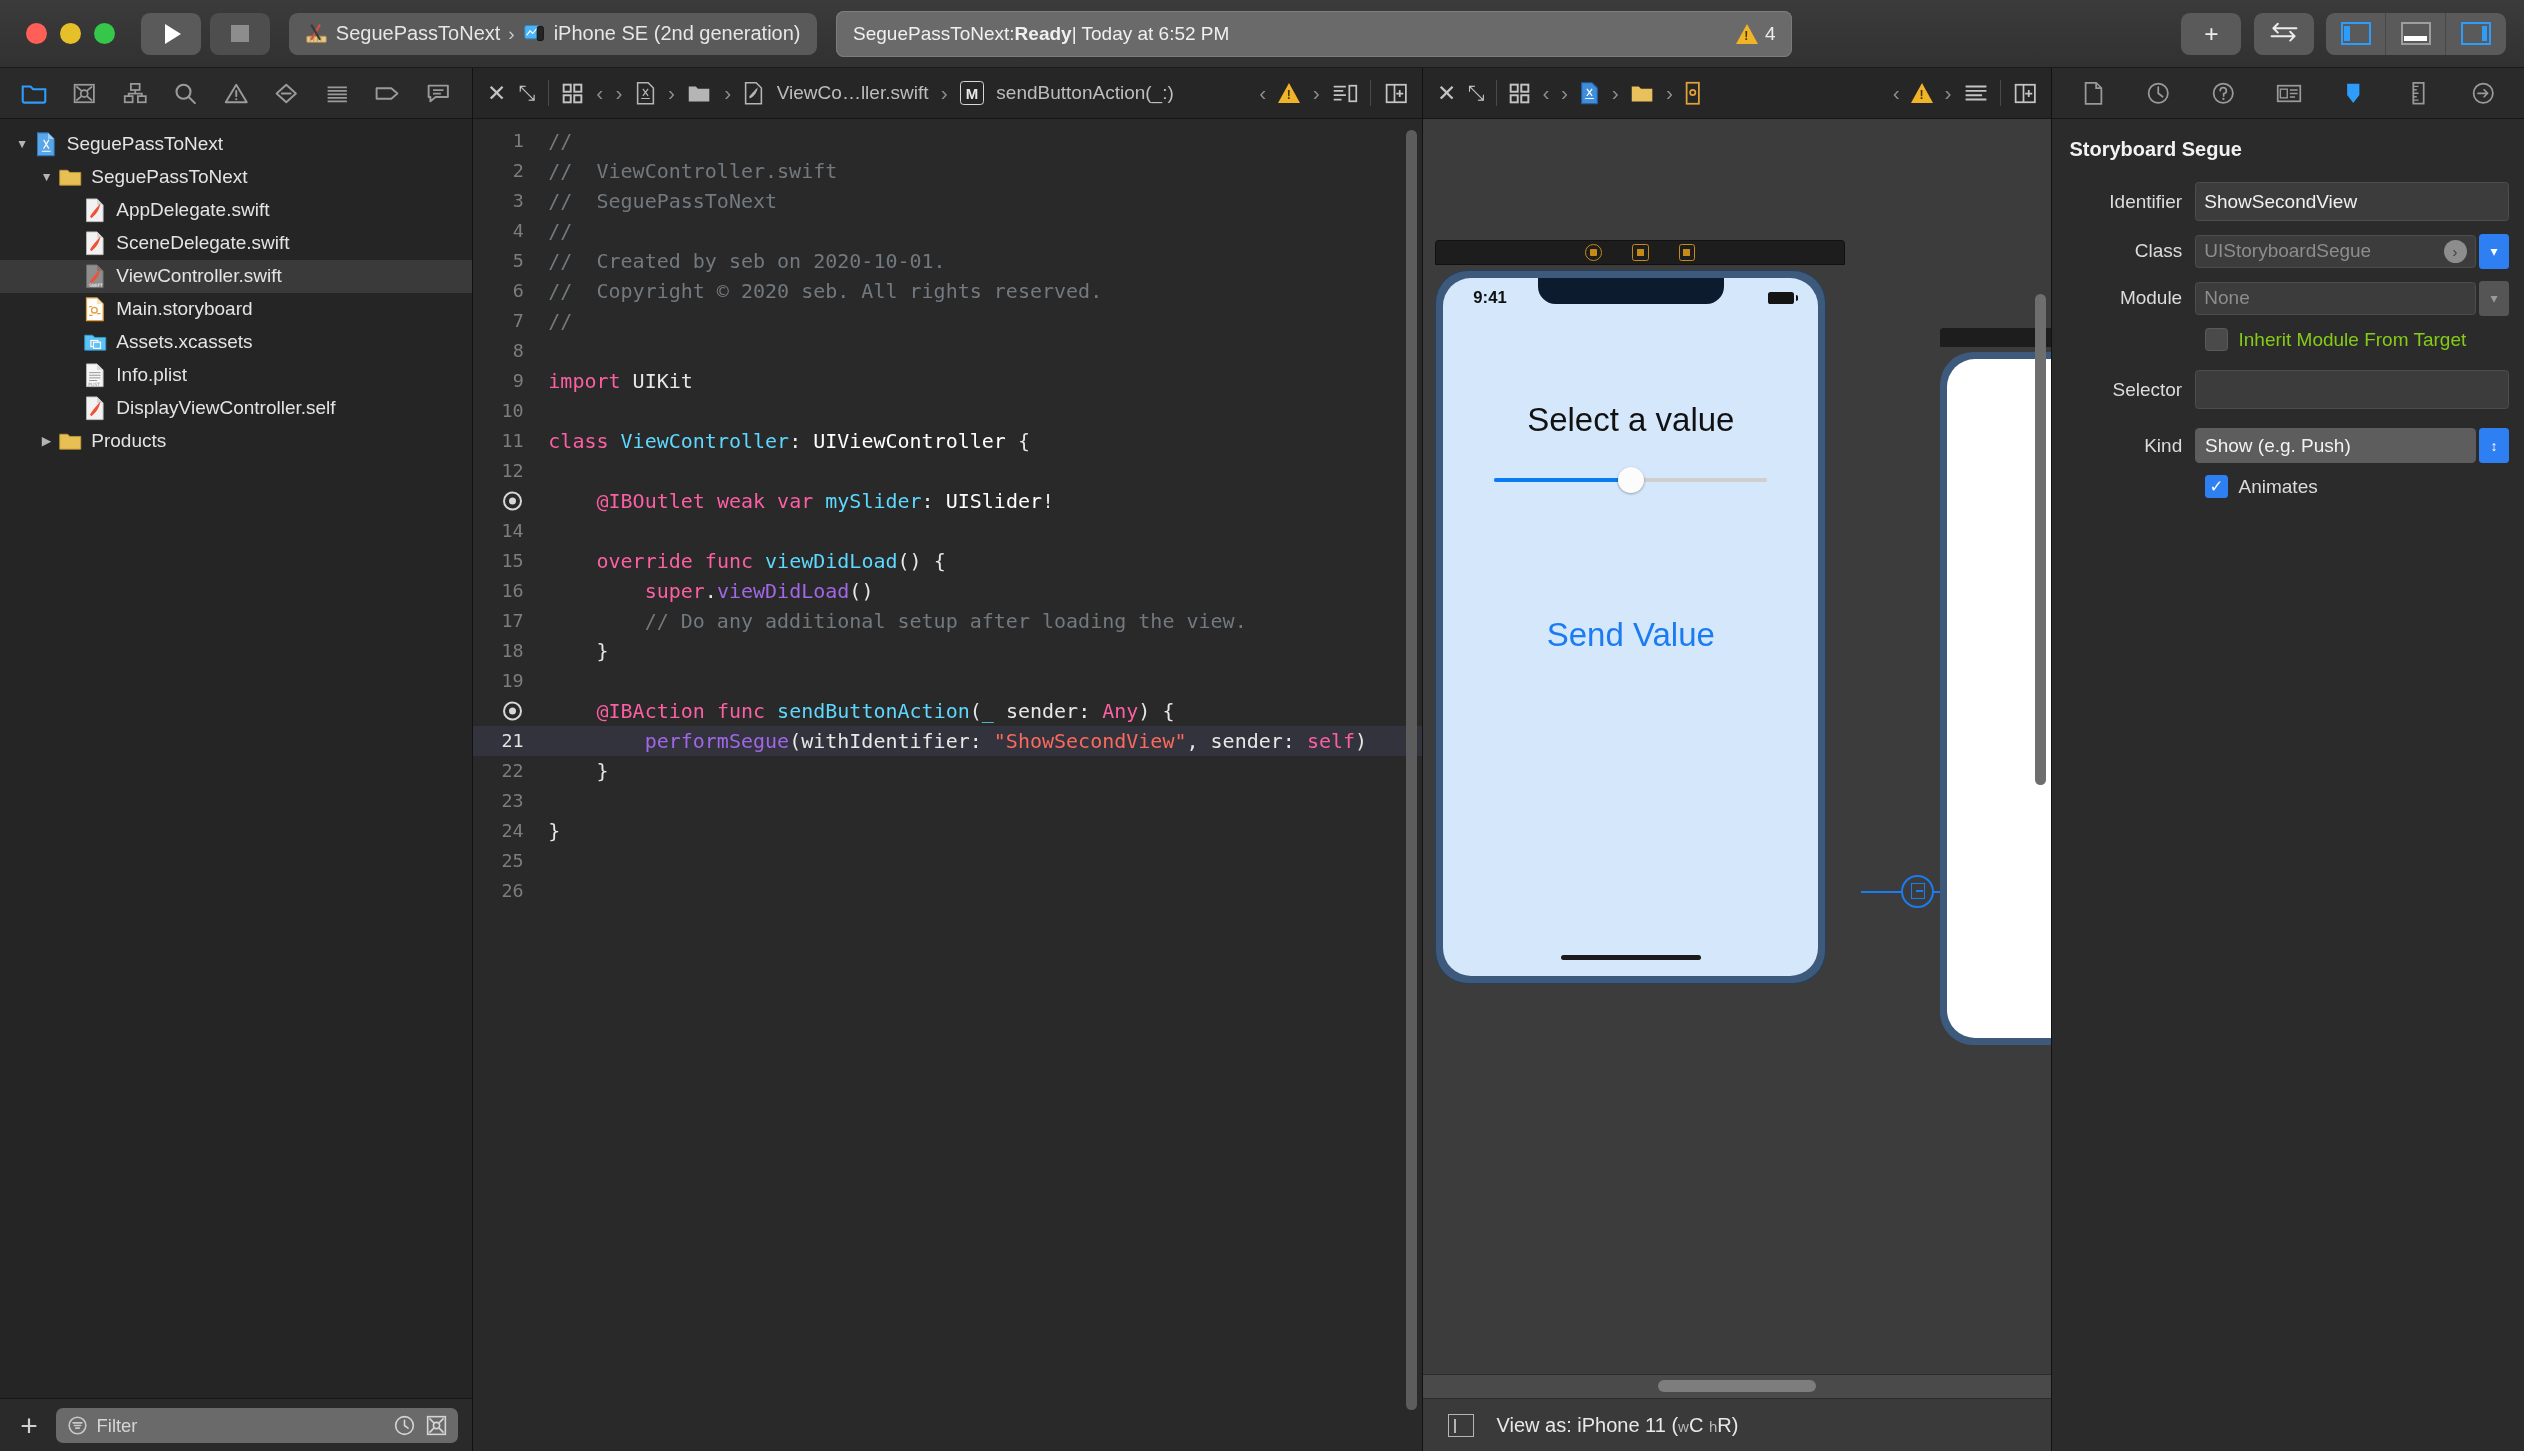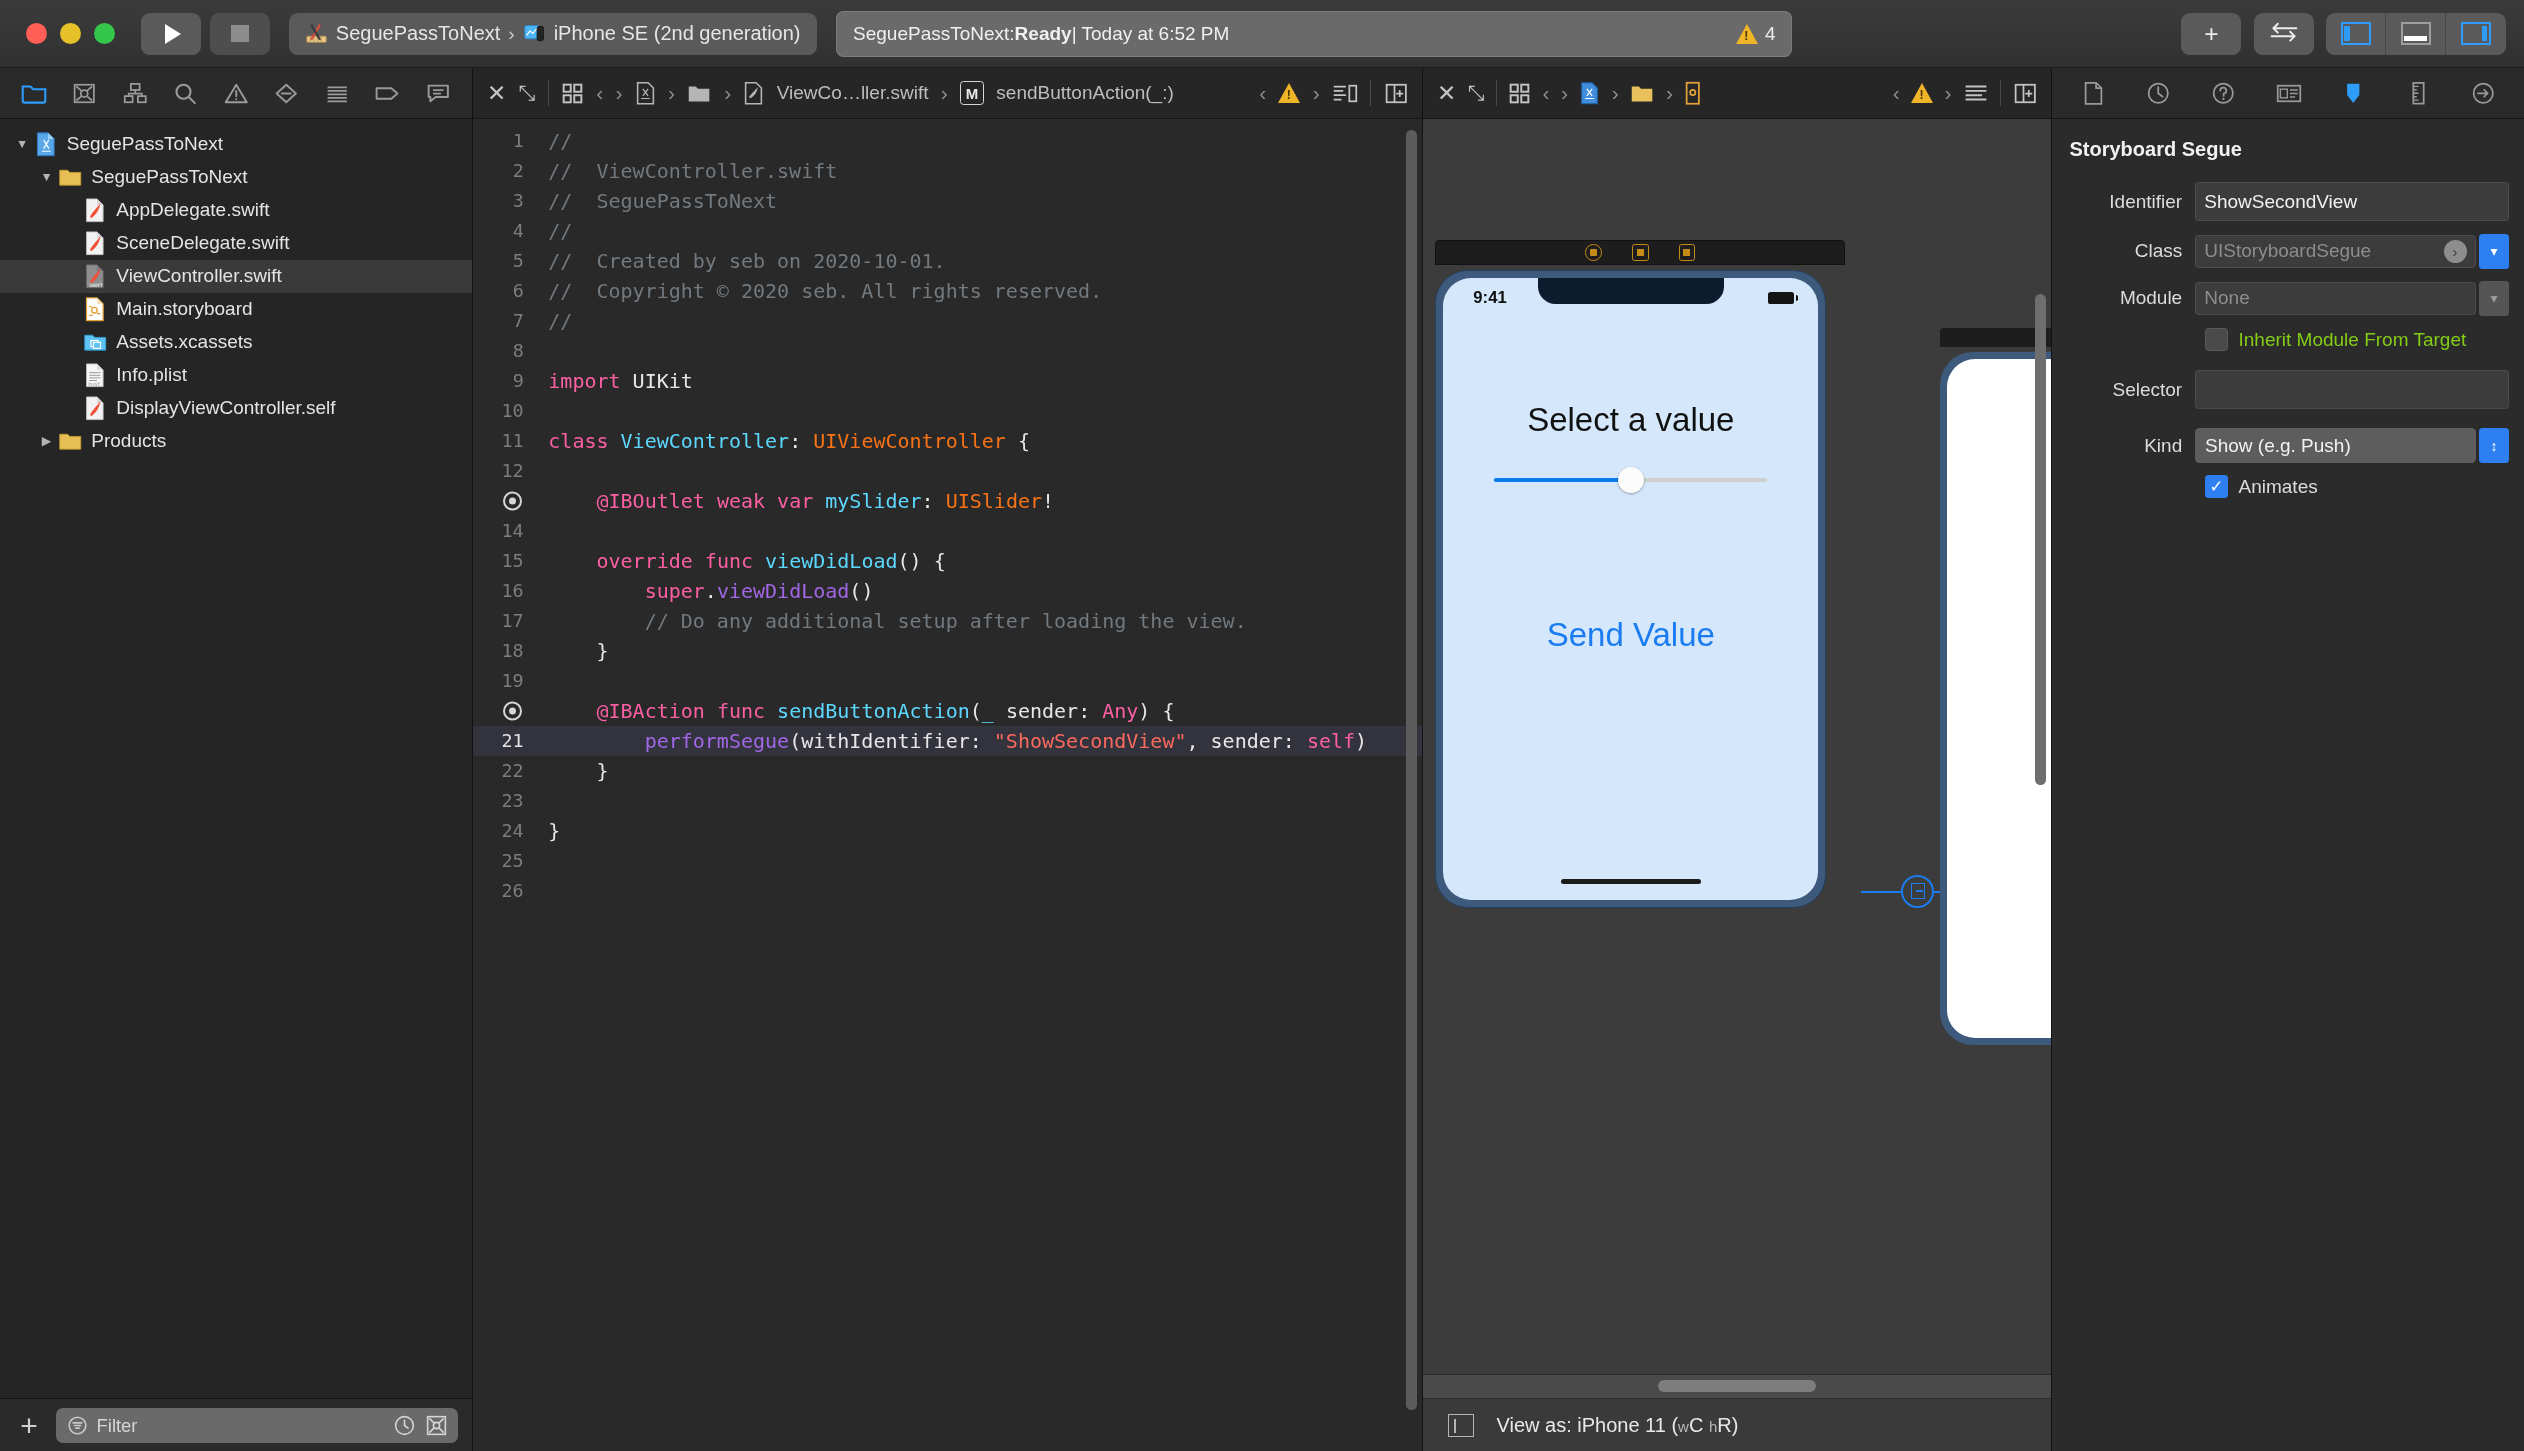--- a/index.html
+++ b/index.html
@@ -201,21 +201,21 @@
     width: 19px; height: 19px; border-radius: 50%;
     border: 2.6px solid #d7d7d7; background: transparent;
   }
   .bullet::after {
     content:""; position: absolute; left: 3.5px; top: 3.5px;
     width: 7px; height: 7px; border-radius: 50%; background: #d7d7d7;
   }
   .ct { padding-left: 12.3px; }
   .k-comment { color: #72797f; }
   .k-key { color: #fc5fa3; }
-  .k-type { color: #f97316; }
+  .k-type { color: #ffffff; }
   .k-class { color: #5dd8ff; }
   .k-call { color: #a167e6; }
   .k-str { color: #fc6a5d; }
   .k-plain { color: #e7e7e7; }
   .k-blue { color: #5dd8ff; }
 
   .vscroll {
     position: absolute; right: 5.3px; top: 10.5px; width: 10.5px; bottom: 10.5px;
   }
   .vscroll .thumb {
@@ -267,21 +267,21 @@
   .scene-bar {
     height: 24.5px; background: #1d1d1d; border-radius: 3.5px 3.5px 0 0;
     display: flex; align-items: center; justify-content: center; gap: 30px;
     border: 0.9px solid #111;
   }
   .sb-ic { width: 16.7px; height: 16.7px; border: 1.8px solid #c68a16; border-radius: 2.6px; display:flex; align-items:center; justify-content:center;}
   .sb-ic.circle { border-radius: 50%; }
   .sb-ic i { display:block; width: 7px; height: 7px; background: #c68a16; }
   .device {
     margin-top: 5.3px;
-    width: 391px; height: 638px;
+    width: 391px; height: 714px;
     background: #3d5a7d;
     border-radius: 33px;
     padding: 7px;
     border: 1.3px solid #24405f;
     position: relative;
   }
   .screen {
     width: 100%; height: 100%;
     background: #d4e7fb;
     border-radius: 28px;

